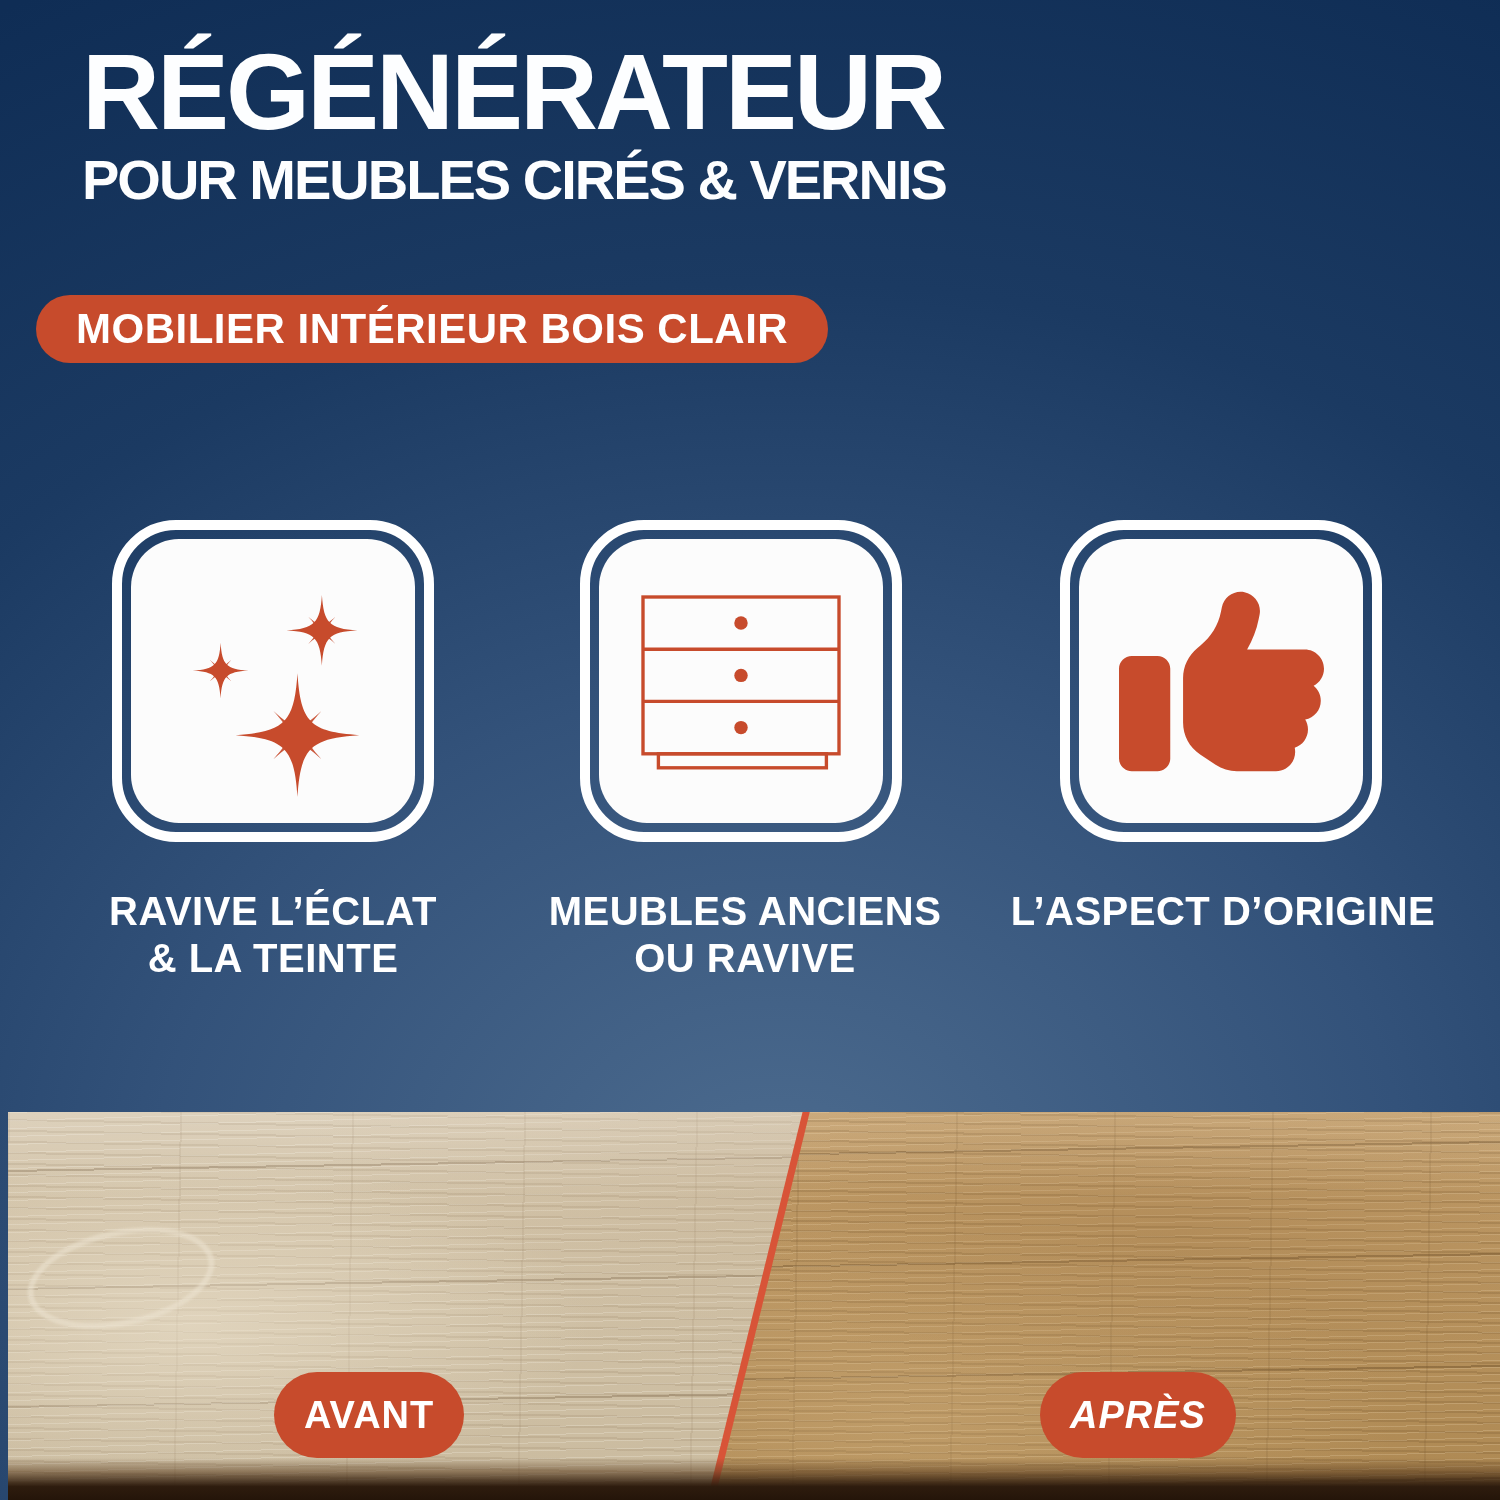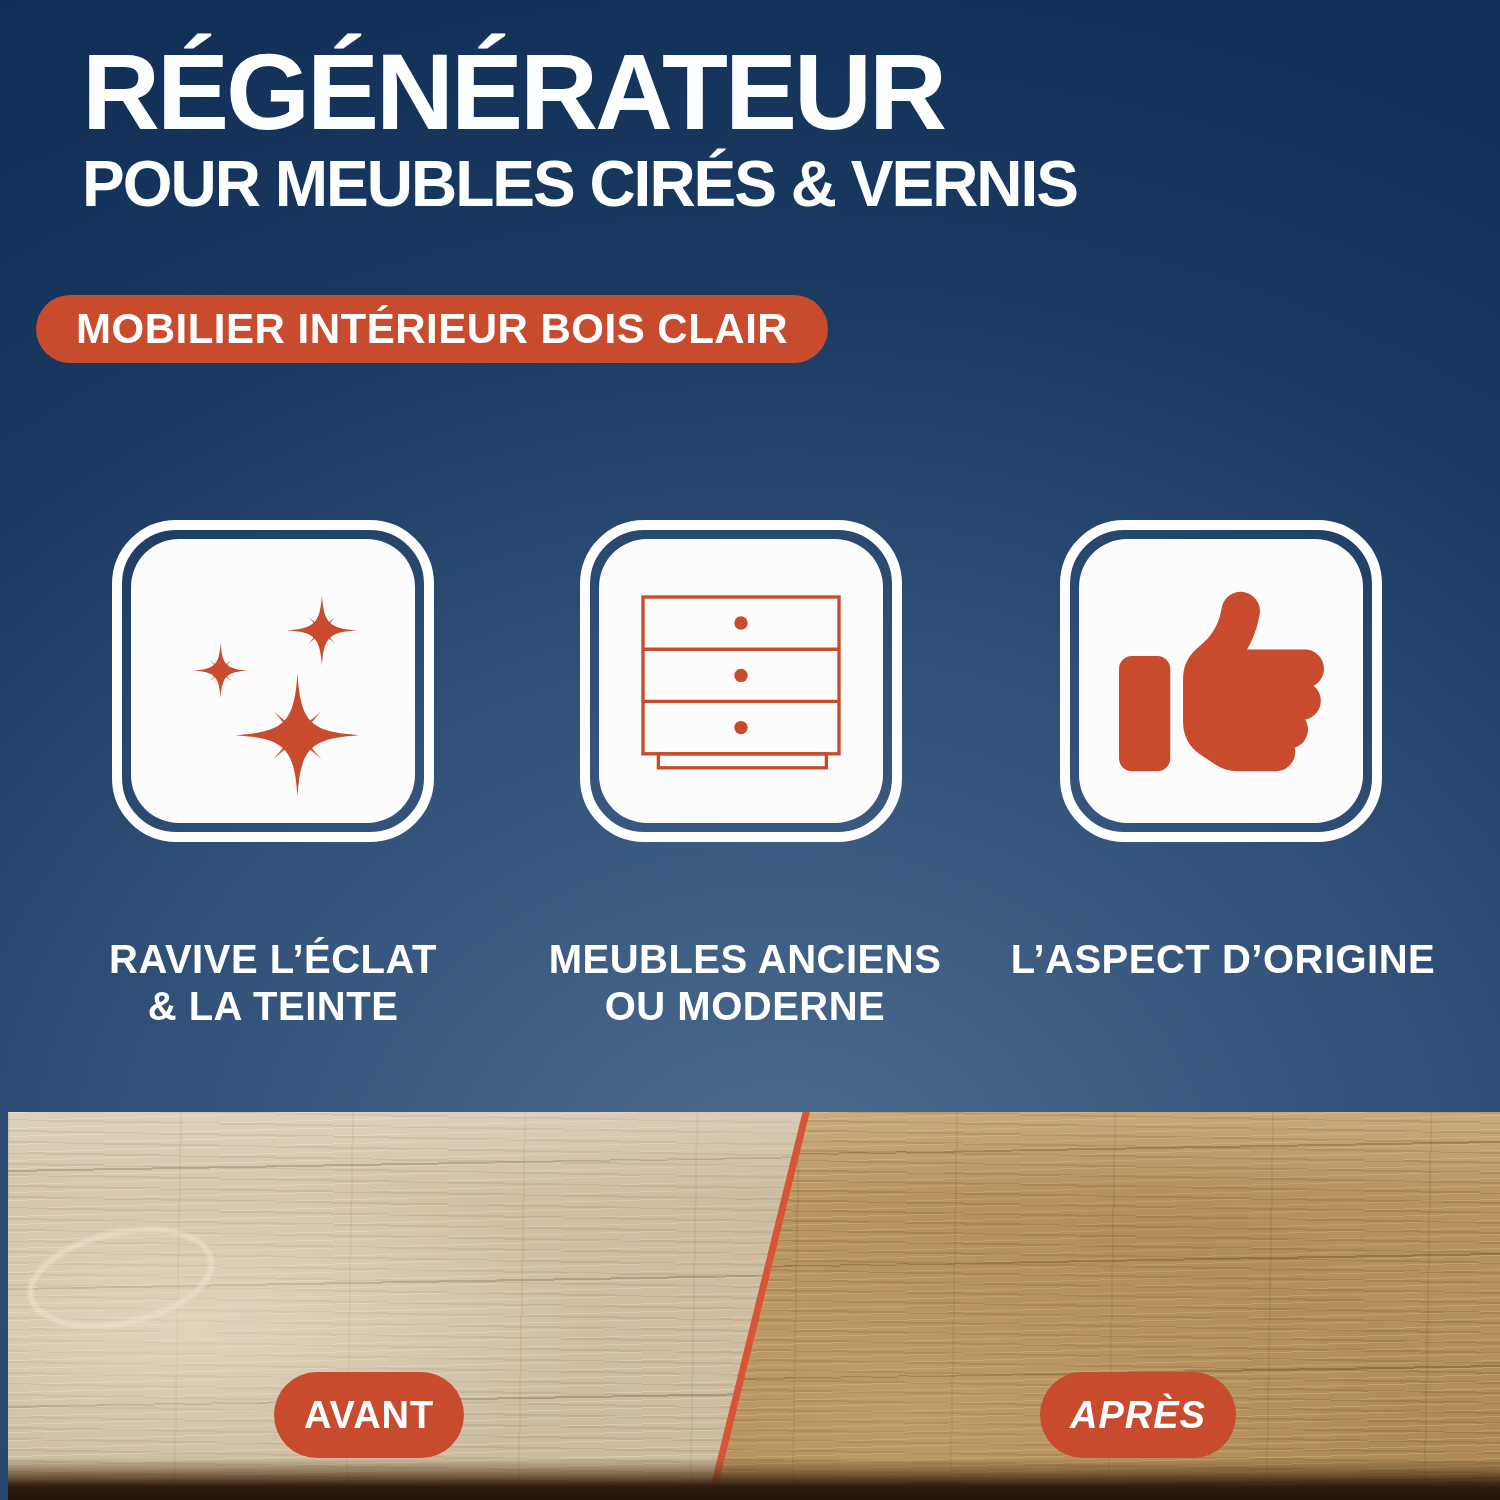--- a/index.html
+++ b/index.html
@@ -11,21 +11,21 @@
       radial-gradient(1650px 1350px at 52% 80%,
         var(--bg-navy-light,#4d6c8f) 0%,
         #33527a 38%,
         var(--bg-navy-mid,#1b3a62) 68%,
         var(--bg-navy-dark,#0f2d55) 100%);
   }
 
   
   .hero-title{position:absolute;left:38px;top:34px;color:#fdfeff;margin-left:44px;}
   .title-line1{font-size:108px;font-weight:700;letter-spacing:-3px;line-height:1.08;white-space:nowrap;}
-  .title-line2{font-size:64px;font-weight:700;letter-spacing:-2px;line-height:1.05;white-space:nowrap;}
+  .title-line2{font-size:56px;font-weight:700;letter-spacing:-2px;line-height:1.05;white-space:nowrap;}
 
   .category-pill{
     position:absolute;left:36px;top:295px;height:68px;border-radius:45px;
     background:var(--accent-orange,#c74b2c);
     display:inline-flex;align-items:center;padding:0 40px;
   }
   .category-pill span{color:#fff;font-size:42px;font-weight:700;letter-spacing:.5px;white-space:nowrap;}
 
   
   .feature-card{
@@ -38,21 +38,20 @@
   }
   .card-1{left:112px;}
   .card-2{left:580px;}
   .card-3{left:1060px;}
   .icon-svg{color:var(--accent-orange,#c74b2c);display:block;}
 
   .feature-caption{
     position:absolute;top:888px;width:500px;transform:translateX(-50%);
     color:#fff;font-size:40px;font-weight:700;line-height:1.18;text-align:center;
     letter-spacing:.5px;
-    margin-top:48px;
   }
   .cap-1{left:273px;}
   .cap-2{left:745px;}
   .cap-3{left:1223px;}
 
   
   .wood{position:absolute;left:8px;top:1112px;width:1500px;height:388px;overflow:hidden;}
   .wood-before{
     position:absolute;inset:0;
     background:
@@ -158,21 +157,21 @@
       </svg>
     </div>
   </div>
 
   <div class="feature-caption cap-1">
     <div>RAVIVE L’ÉCLAT</div>
     <div>&amp; LA TEINTE</div>
   </div>
   <div class="feature-caption cap-2">
     <div>MEUBLES ANCIENS</div>
-    <div>OU MODERNE</div>
+    <div>OU RAVIVE</div>
   </div>
   <div class="feature-caption cap-3">
     <div>L’ASPECT D’ORIGINE</div>
   </div>
 
   <div class="wood">
     <div class="wood-before"></div>
     <div class="water-ring"></div>
     <div class="wood-after"></div>
     <div class="divider-line"></div>

